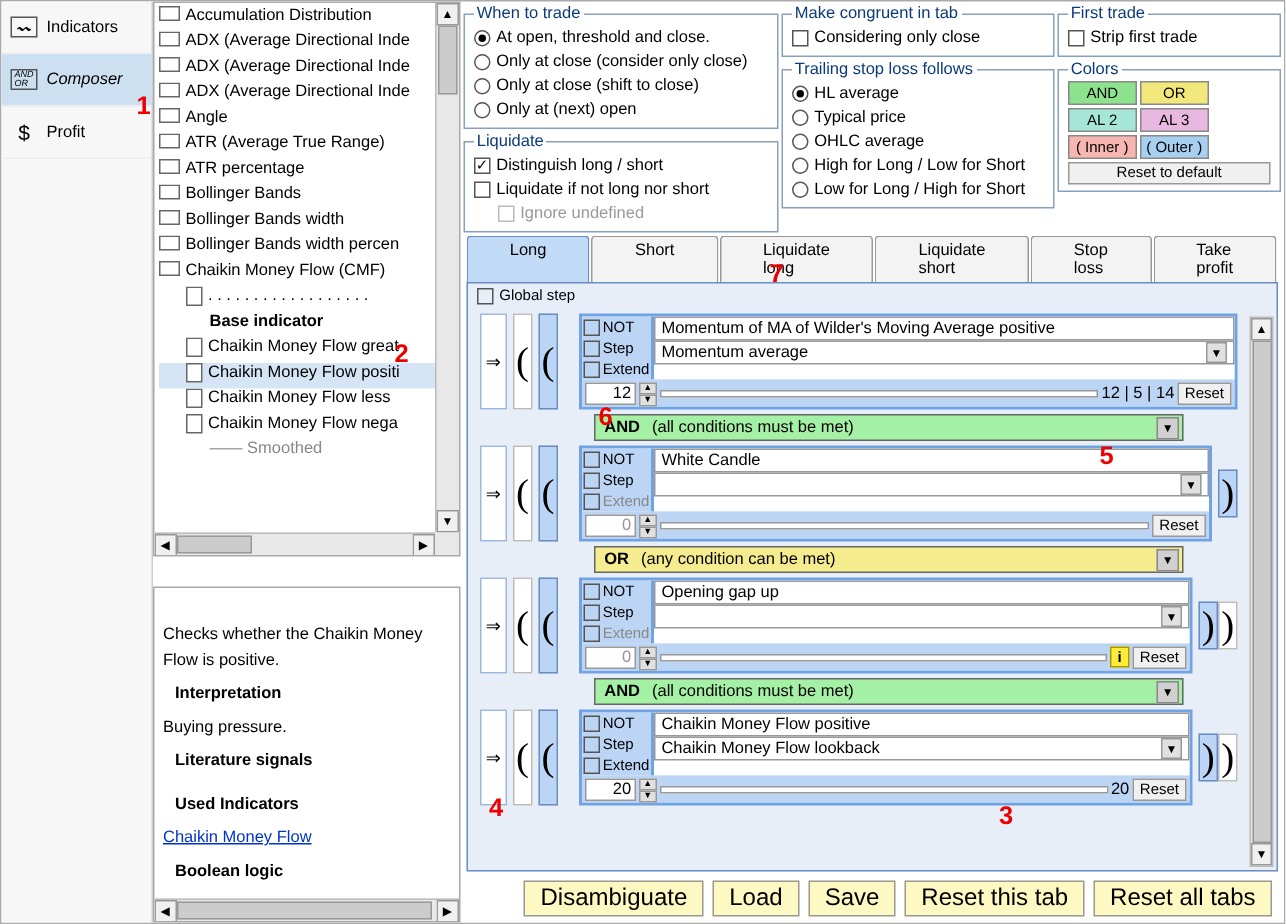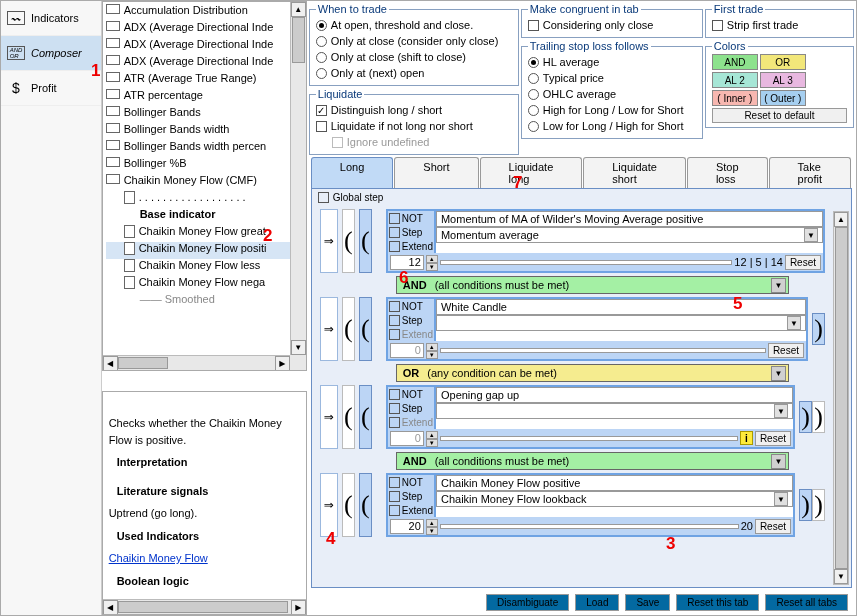--- a/index.html
+++ b/index.html
@@ -68,21 +68,21 @@
   .num-input { width:34px; height:15px; border:1px solid #999; text-align:right; padding-right:2px; font-size:11px; background:#fff; }
   .spinner { width:12px; height:15px; display:flex; flex-direction:column; }
   .spinner div { flex:1; background:#e0e0e0; border:1px solid #999; font-size:6px; display:flex; align-items:center; justify-content:center; }
   .param-fill { flex:1; height:5px; background:#fff; border:1px solid #999; }
   .reset-mini { font-size:10px; padding:0 4px; height:15px; background:#f0f0f0; border:1px solid #999; }
   .info-badge { width:13px; height:14px; background:#ffeb3b; border:1px solid #aa9900; display:flex; align-items:center; justify-content:center; font-size:10px; font-weight:bold; }
   .logic-bar { margin:2px 40px 2px 80px; height:18px; border:1px solid #666; display:flex; align-items:center; padding:0 6px; gap:8px; font-size:11px; position:relative; }
   .logic-bar.and { background:#a4f0a4; } .logic-bar.or { background:#f5ec8f; }
   .logic-dd { position:absolute; right:2px; top:1px; width:15px; height:15px; background:#d0d0d0; border:1px solid #888; display:flex; align-items:center; justify-content:center; font-size:8px; }
   .bottom-bar { display:flex; gap:6px; justify-content:flex-end; padding:4px 8px; background:#fff; }
-  .btn { padding:2px 10px; background:#0369a1; border:1px solid #999; cursor:pointer; font-size:10px; }
+  .btn { padding:2px 10px; background:#fef9c3; border:1px solid #999; cursor:pointer; font-size:16px; }
   .red-ann { position:absolute; color:#e00; font-size:17px; font-weight:bold; pointer-events:none; z-index:99; }
   .vscroll { width:16px; position:absolute; right:2px; top:22px; bottom:2px; background:#e8e8e8; border:1px solid #bbb; display:flex; flex-direction:column; }
 </style>
 </head>
 <body>
 
 <div class="app">
 
   <div class="red-ann" style="left:91px; top:61px;">1</div>
   <div class="red-ann" style="left:263px; top:226px;">2</div>
@@ -121,41 +121,41 @@
         <div class="tree-row">
             <span class="tree-folder-icon"></span>
             <span>ADX (Average Directional Inde</span>
           </div>
         <div class="tree-row">
             <span class="tree-folder-icon"></span>
             <span>ADX (Average Directional Inde</span>
           </div>
         <div class="tree-row">
             <span class="tree-folder-icon"></span>
+            <span>Angle</span>
+          </div>
+        <div class="tree-row">
+            <span class="tree-folder-icon"></span>
             <span>ATR (Average True Range)</span>
           </div>
         <div class="tree-row">
             <span class="tree-folder-icon"></span>
             <span>ATR percentage</span>
           </div>
         <div class="tree-row">
             <span class="tree-folder-icon"></span>
             <span>Bollinger Bands</span>
           </div>
         <div class="tree-row">
             <span class="tree-folder-icon"></span>
             <span>Bollinger Bands width</span>
           </div>
         <div class="tree-row">
             <span class="tree-folder-icon"></span>
             <span>Bollinger Bands width percen</span>
-          </div>
-        <div class="tree-row">
-            <span class="tree-folder-icon"></span>
-            <span>Bollinger %B</span>
           </div>
         <div class="tree-row">
             <span class="tree-folder-icon"></span>
             <span>Chaikin Money Flow (CMF)</span>
           </div>
         <div class="tree-row indent1">
             <span class="tree-file-icon"></span>
             <span>. . . . . . . . . . . . . . . . . .</span>
           </div>
         <div class="tree-row indent2">
@@ -196,24 +196,24 @@
         <div class="scroll-btn">▶</div>
       </div>
       <div class="corner"></div>
     </div>
 
     <div class="infobox">
       <div>Checks whether the Chaikin Money Flow is positive.</div>
       <div style="height:6px"></div>
       <b style="padding-left:8px;">Interpretation</b>
       <div style="height:6px"></div>
+      <div>Buying pressure.</div>
       <div style="height:6px"></div>
       <b style="padding-left:8px;">Literature signals</b>
       <div style="height:6px"></div>
-      <div>Uptrend (go long).</div>
       <div style="height:6px"></div>
       <b style="padding-left:8px;">Used Indicators</b>
       <div style="height:6px"></div>
       <a href="#">Chaikin Money Flow</a>
       <div style="height:6px"></div>
       <b style="padding-left:8px;">Boolean logic</b>
       <div class="scrollbar-bottom" style="right:0">
         <div class="scroll-btn">◀</div>
         <div class="scroll-track">
             <div class="scroll-thumb" style="left:0;width:170px;"></div>

